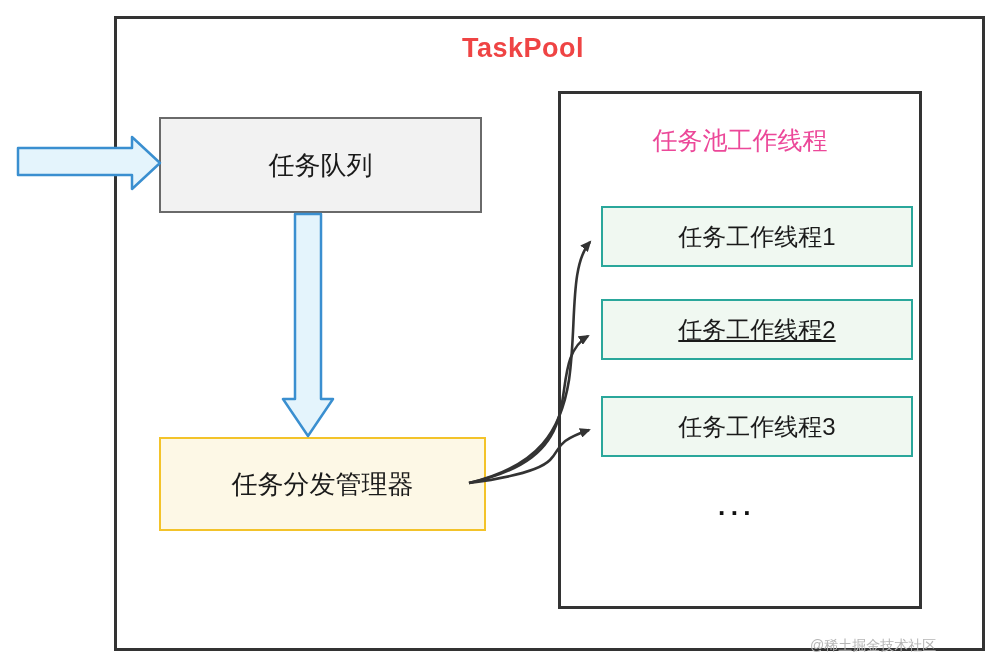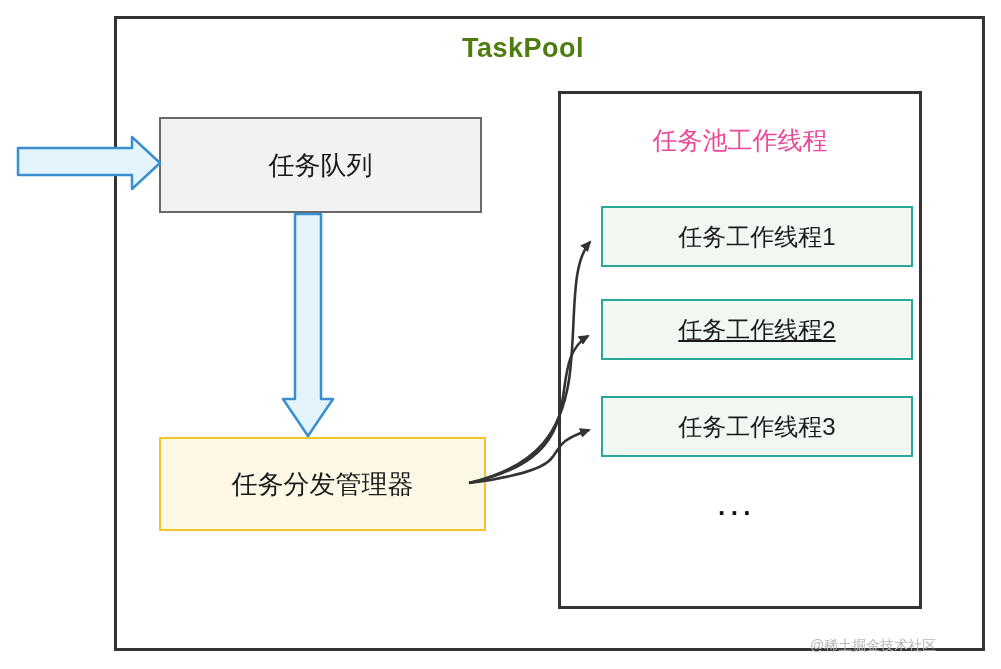--- a/index.html
+++ b/index.html
@@ -23,21 +23,21 @@
     box-sizing: border-box;
     background: #ffffff;
   }
   .diagram-title {
     position: absolute;
     left: 423px; top: 33px;
     width: 200px;
     text-align: center;
     font-size: 27px;
     font-weight: 700;
-    color: #4d7c0f;
+    color: #ef4444;
     letter-spacing: 0.5px;
   }
   .node {
     position: absolute;
     box-sizing: border-box;
     display: flex;
     align-items: center;
     justify-content: center;
     color: #1a1a1a;
   }

